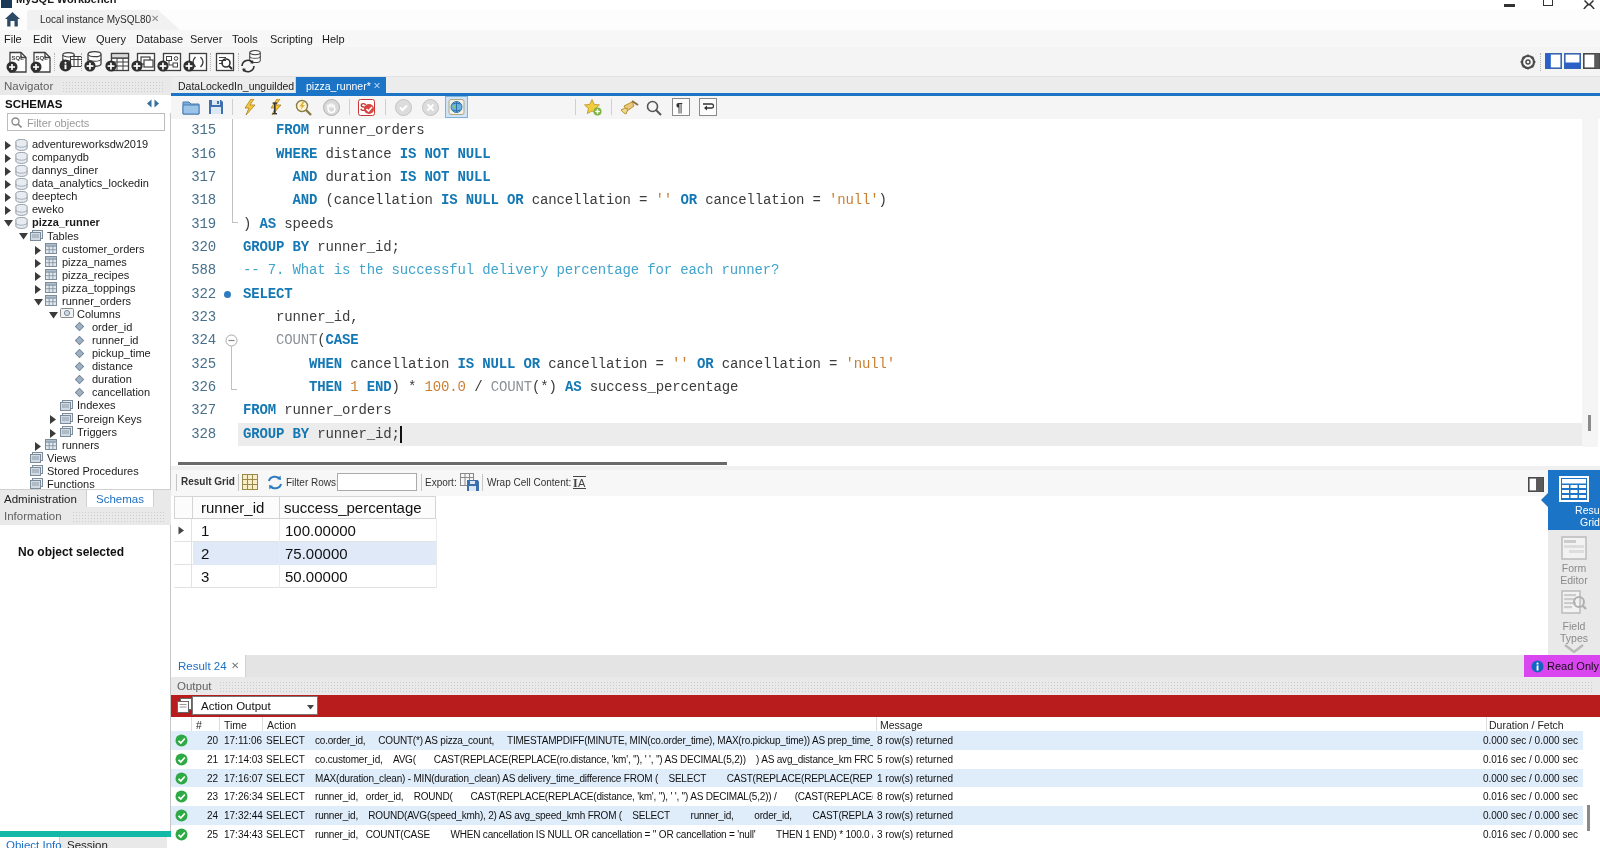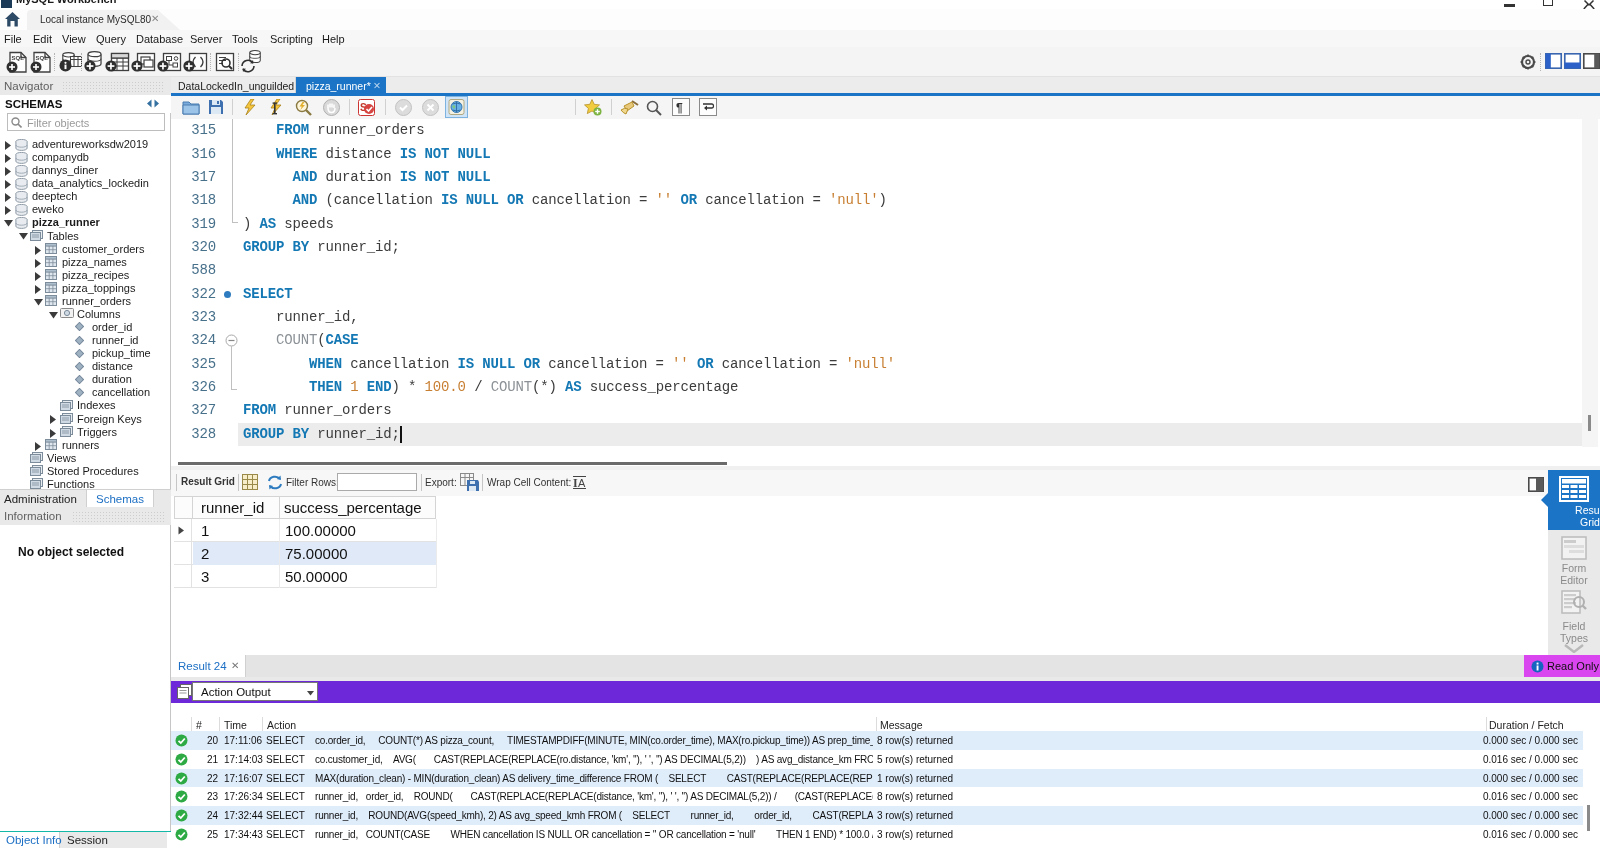--- a/index.html
+++ b/index.html
@@ -436,21 +436,21 @@
 <div class="abs" style="left:0;top:489px;width:171px;height:18px;background:#e9e9e9;border-top:1px solid #d0d0d0;">
   <span class="abs" style="left:4px;top:3px;font-size:11.5px;color:#222;">Administration</span>
   <div class="abs" style="left:86px;top:0;width:68px;height:18px;background:#fff;border-left:1px solid #d0d0d0;border-right:1px solid #d0d0d0;"></div>
   <span class="abs" style="left:96px;top:3px;font-size:11.5px;color:#1c6fc4;">Schemas</span>
 </div>
 <div class="abs hdrbar" style="left:0;top:507px;width:171px;height:18px;">
   <span class="abs" style="left:4px;top:3px;">Information</span>
   <div class="abs dots" style="left:72px;top:4px;width:94px;height:11px;"></div>
 </div>
 <div class="abs" style="left:18px;top:545px;font-size:12px;font-weight:bold;color:#111;">No object selected</div>
-<div class="abs" style="left:0;top:831px;width:171px;height:17px;background:#e9e9e9;border-top:1px solid #14b8a6;">
+<div class="abs" style="left:0;top:831px;width:171px;height:17px;background:#e9e9e9;border-top:6px solid #14b8a6;">
   <div class="abs" style="left:0;top:0;width:60px;height:17px;background:#fff;border-right:1px solid #d0d0d0;"></div>
       <div class="abs" style="left:167px;top:0;width:4px;height:17px;background:#fff;"></div>
   <span class="abs" style="left:6px;top:2px;font-size:11.5px;color:#1c6fc4;">Object Info</span>
   <span class="abs" style="left:67px;top:2px;font-size:11.5px;color:#222;">Session</span>
 </div>
 <div class="abs" style="left:171px;top:77px;width:1429px;height:16px;background:#ececec;">
   <div class="abs" style="left:0;top:0;width:125px;height:16px;background:#ececec;border-right:1px solid #d5d5d5;">
     <span class="abs" style="left:7px;top:2.5px;font-size:10.5px;color:#1b1b1b;white-space:nowrap;">DataLockedIn_unguilded</span>
   </div>
   <div class="abs" style="left:125px;top:0;width:90px;height:16px;background:#1b74c5;">
@@ -553,20 +553,21 @@
       <div class="abs mono id" style="left:72px;top:26.6px;font-size:14px;letter-spacing:-0.15px;white-space:pre;">    <span class="kw">WHERE</span> distance <span class="kw">IS NOT NULL</span></div>
       <div class="abs mono" style="left:0px;top:49.9px;width:45px;text-align:right;font-size:14px;letter-spacing:-0.15px;color:#47708b;">317</div>
       <div class="abs mono id" style="left:72px;top:49.9px;font-size:14px;letter-spacing:-0.15px;white-space:pre;">      <span class="kw">AND</span> duration <span class="kw">IS NOT NULL</span></div>
       <div class="abs mono" style="left:0px;top:73.3px;width:45px;text-align:right;font-size:14px;letter-spacing:-0.15px;color:#47708b;">318</div>
       <div class="abs mono id" style="left:72px;top:73.3px;font-size:14px;letter-spacing:-0.15px;white-space:pre;">      <span class="kw">AND</span> (cancellation <span class="kw">IS NULL OR</span> cancellation = <span class="str">''</span> <span class="kw">OR</span> cancellation = <span class="str">'null'</span>)</div>
       <div class="abs mono" style="left:0px;top:96.6px;width:45px;text-align:right;font-size:14px;letter-spacing:-0.15px;color:#47708b;">319</div>
       <div class="abs mono id" style="left:72px;top:96.6px;font-size:14px;letter-spacing:-0.15px;white-space:pre;">) <span class="kw">AS</span> speeds</div>
       <div class="abs mono" style="left:0px;top:120.0px;width:45px;text-align:right;font-size:14px;letter-spacing:-0.15px;color:#47708b;">320</div>
       <div class="abs mono id" style="left:72px;top:120.0px;font-size:14px;letter-spacing:-0.15px;white-space:pre;"><span class="kw">GROUP BY</span> runner_id;</div>
       <div class="abs mono" style="left:0px;top:143.3px;width:45px;text-align:right;font-size:14px;letter-spacing:-0.15px;color:#47708b;">588</div>
+      <div class="abs mono id" style="left:72px;top:143.3px;font-size:14px;letter-spacing:-0.15px;white-space:pre;"><span class="cm">-- 7. What is the successful delivery percentage for each runner?</span></div>
       <div class="abs mono" style="left:0px;top:166.7px;width:45px;text-align:right;font-size:14px;letter-spacing:-0.15px;color:#47708b;">322</div>
       <div class="abs mono id" style="left:72px;top:166.7px;font-size:14px;letter-spacing:-0.15px;white-space:pre;"><span class="kw">SELECT</span></div>
       <div class="abs mono" style="left:0px;top:190.0px;width:45px;text-align:right;font-size:14px;letter-spacing:-0.15px;color:#47708b;">323</div>
       <div class="abs mono id" style="left:72px;top:190.0px;font-size:14px;letter-spacing:-0.15px;white-space:pre;">    runner_id,</div>
       <div class="abs mono" style="left:0px;top:213.3px;width:45px;text-align:right;font-size:14px;letter-spacing:-0.15px;color:#47708b;">324</div>
       <div class="abs mono id" style="left:72px;top:213.3px;font-size:14px;letter-spacing:-0.15px;white-space:pre;">    <span class="fn">COUNT</span>(<span class="kw">CASE</span></div>
       <div class="abs mono" style="left:0px;top:236.7px;width:45px;text-align:right;font-size:14px;letter-spacing:-0.15px;color:#47708b;">325</div>
       <div class="abs mono id" style="left:72px;top:236.7px;font-size:14px;letter-spacing:-0.15px;white-space:pre;">        <span class="kw">WHEN</span> cancellation <span class="kw">IS NULL OR</span> cancellation = <span class="str">''</span> <span class="kw">OR</span> cancellation = <span class="str">'null'</span></div>
       <div class="abs mono" style="left:0px;top:260.1px;width:45px;text-align:right;font-size:14px;letter-spacing:-0.15px;color:#47708b;">326</div>
       <div class="abs mono id" style="left:72px;top:260.1px;font-size:14px;letter-spacing:-0.15px;white-space:pre;">        <span class="kw">THEN</span> <span class="num">1</span> <span class="kw">END</span>) * <span class="num">100.0</span> / <span class="fn">COUNT</span>(*) <span class="kw">AS</span> success_percentage</div>
@@ -715,21 +716,21 @@
       <rect x="5.6" y="5.5" width="1.9" height="5" fill="#fff"></rect>
       <rect x="5.6" y="2.6" width="1.9" height="1.9" fill="#fff"></rect>
     </svg>
     <span class="abs" style="left:23px;top:5px;font-size:11px;color:#111;white-space:nowrap;">Read Only</span>
   </div>
 </div>
 <div class="abs hdrbar" style="left:171px;top:677px;width:1429px;height:18px;">
   <span class="abs" style="left:6px;top:3px;">Output</span>
   <div class="abs dots" style="left:48px;top:4px;width:1375px;height:11px;"></div>
 </div>
-<div class="abs" style="left:171px;top:681px;width:1429px;height:22px;background:#6d28d9;">
+<div class="abs" style="left:171px;top:695px;width:1429px;height:22px;background:#b91c1c;">
       <svg class="abs" style="left:6px;top:3px" width="15" height="15" viewBox="0 0 15 15">
         <rect x="3.5" y="0.5" width="11" height="11" fill="#fff" stroke="#666"></rect>
         <rect x="0.5" y="3.5" width="11" height="11" fill="#fff" stroke="#666"></rect>
         <line x1="2.5" y1="6.5" x2="9.5" y2="6.5" stroke="#999"></line>
         <line x1="2.5" y1="9" x2="9.5" y2="9" stroke="#999"></line>
       </svg>
       <div class="abs" style="left:21px;top:1px;width:126px;height:19px;background:#fff;border:1px solid #767676;">
         <span class="abs" style="left:8px;top:3px;font-size:11.5px;color:#111;">Action Output</span>
         <svg class="abs" style="left:114px;top:8px" width="7" height="4.5" viewBox="0 0 8 5">
           <path d="M0 0 L8 0 L4 5 Z" fill="#444"></path>

